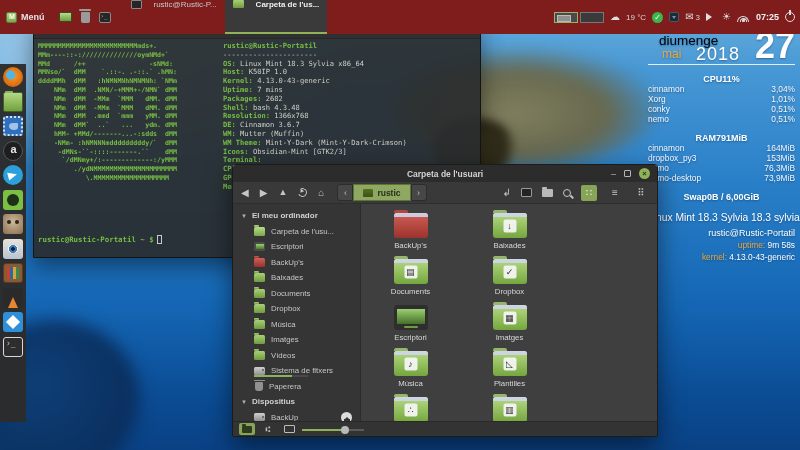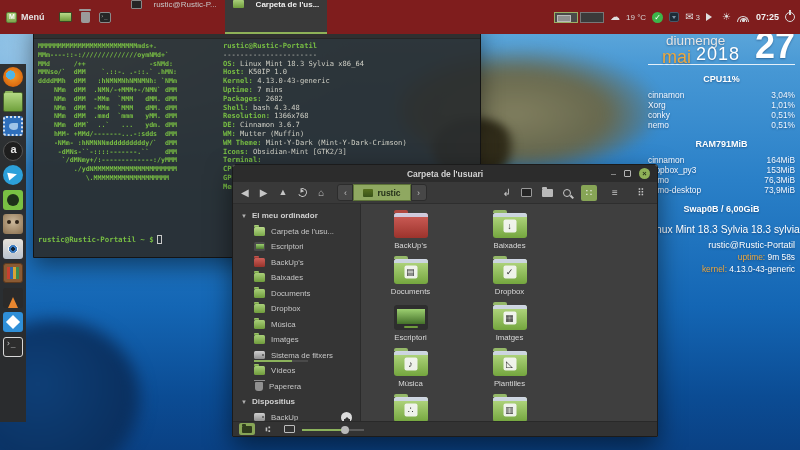--- a/index.html
+++ b/index.html
@@ -162,27 +162,27 @@
   .sb-mon{width:11px;height:8px;border:1.3px solid #bdbdbd;border-radius:1px}
   .sb-text{flex:1;text-align:center;font-size:8px;color:#c9c9c9}
   .slider{width:62px;height:12px;position:relative;margin-right:2px}
   .slider .track{position:absolute;left:0;top:5.5px;width:100%;height:2px;background:#5a5a5a}
   .slider .fill{position:absolute;left:0;top:5.5px;width:68%;height:2px;background:#8bb25c}
   .slider .knob{position:absolute;left:63%;top:2.5px;width:8px;height:8px;border-radius:50%;background:#b9b9b9}
 
   
   .conky{position:absolute;left:648px;top:33px;width:147px;z-index:5;color:#fff;text-shadow:0 1px 2px rgba(0,30,70,.4)}
   .cdate{position:relative;height:32px;border-bottom:1px solid rgba(255,255,255,.85)}
-  .cday{position:absolute;left:18px;top:0;color:#e5e5e5;font-size:13.5px}
-  .cmonth{position:absolute;left:14px;top:14px;color:#eda83e;font-size:18px}
+  .cday{position:absolute;left:11px;top:0;color:#000000;font-size:13.5px}
+  .cmonth{position:absolute;left:14px;top:14px;color:#eda83e;font-size:12px}
   .cyear{position:absolute;left:48px;top:11px;font-size:18px;letter-spacing:1px}
   .cnum{position:absolute;right:0;top:-8px;font-size:36px;font-weight:bold;letter-spacing:0}
   .csec{display:flex;justify-content:center;font-size:9px;font-weight:bold;margin-top:9px}
   .crow{display:flex;justify-content:space-between;font-size:8.4px;line-height:10px;color:#f2f7ff}
-  .crows{margin-top:6px}
+  .crows{margin-top:0}
   .cos{margin-top:10px;font-size:10.3px;text-align:right;white-space:nowrap}
   .chost{margin-top:5px;font-size:9px;text-align:right}
   .ckv{margin-top:2px;font-size:8.4px;text-align:right}
   .ckv .k{color:#eda83e}
 </style>
 </head>
 <body>
 
 <div class="wall">
   <div class="glow"></div>
@@ -387,29 +387,29 @@
 
           </div>
 
           <div class="srow">
             <span class="si folder"></span>
             <span>Imatges</span>
 
           </div>
 
           <div class="srow">
+            <span class="si folder"></span>
+            <span>Vídeos</span>
+
+          </div>
+
+          <div class="srow">
             <span class="si drive"></span>
             <span>Sistema de fitxers</span>
             <span class="usage"></span>
-
-          </div>
-
-          <div class="srow">
-            <span class="si folder"></span>
-            <span>Vídeos</span>
 
           </div>
 
           <div class="srow">
             <span class="si trash"></span>
             <span>Paperera</span>
 
           </div>
         </div>
       <div class="shead">

